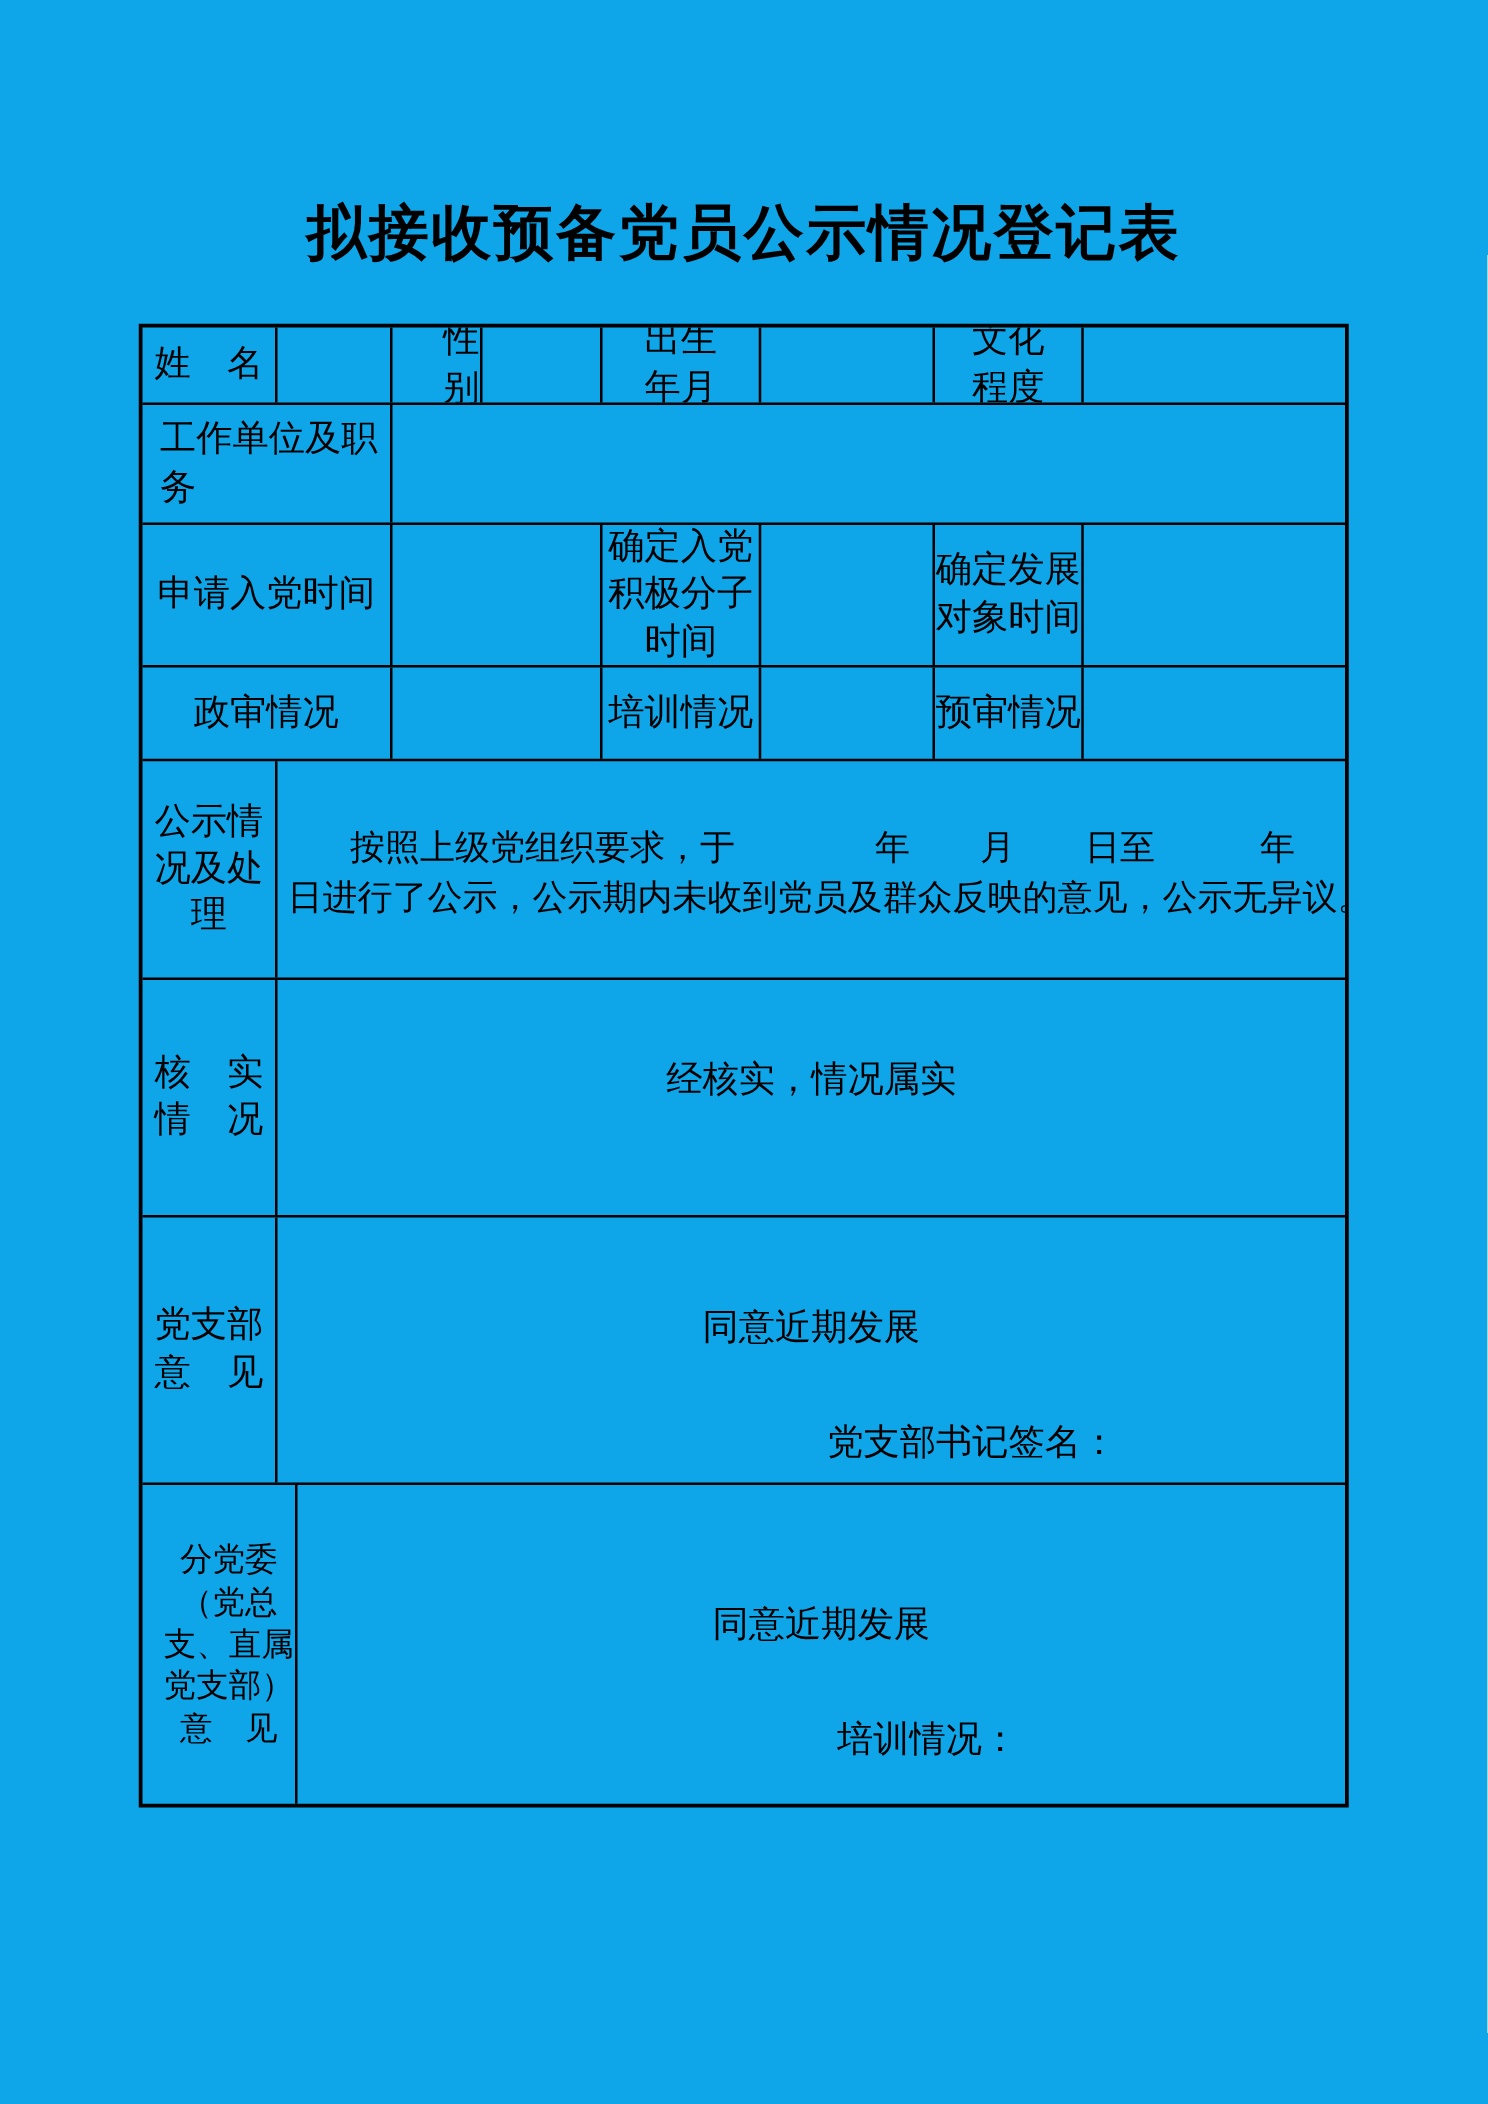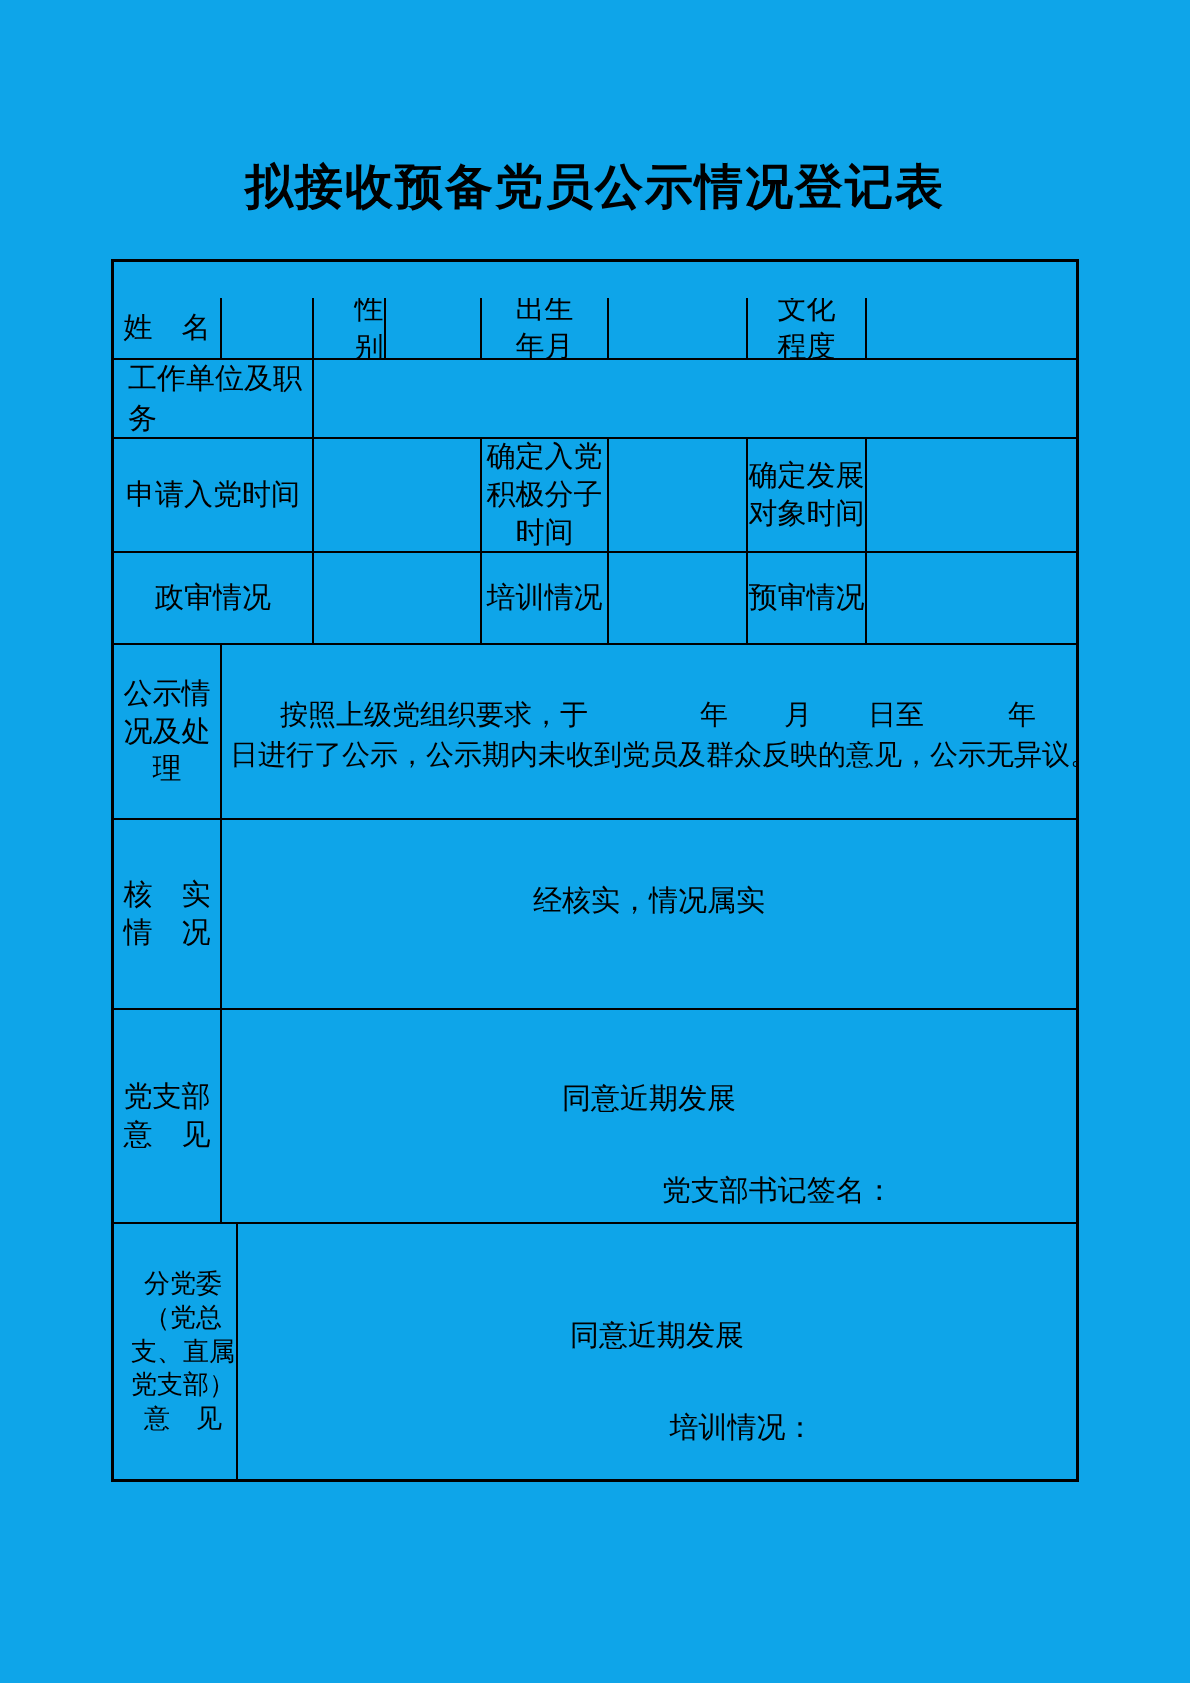--- a/index.html
+++ b/index.html
@@ -27,24 +27,24 @@
   }
   .form-table {
     position: absolute;
     left: 111px;
     top: 259px;
     width: 968px;
     border: 3px solid #000000;
   }
   .row { display: flex; border-bottom: 2px solid #000000; }
   .row:last-child { border-bottom: none; }
-  .r1 { height: 62px; margin-top: 36px; }
-  .r2 { height: 79px; }
+  .r1 { height: 62px; }
+  .r2 { height: 96px; }
   .r3 { height: 114px; }
-  .r4 { height: 92px; justify-content: center; }
+  .r4 { height: 75px; justify-content: center; }
   .r5 { height: 175px; }
   .r6 { height: 190px; }
   .r7 { height: 214px; }
   .r8 { height: 255px; margin-left: 16px; }
   .cell {
     border-right: 2px solid #000000;
     display: flex;
     flex-direction: column;
     align-items: center;
     justify-content: center;

